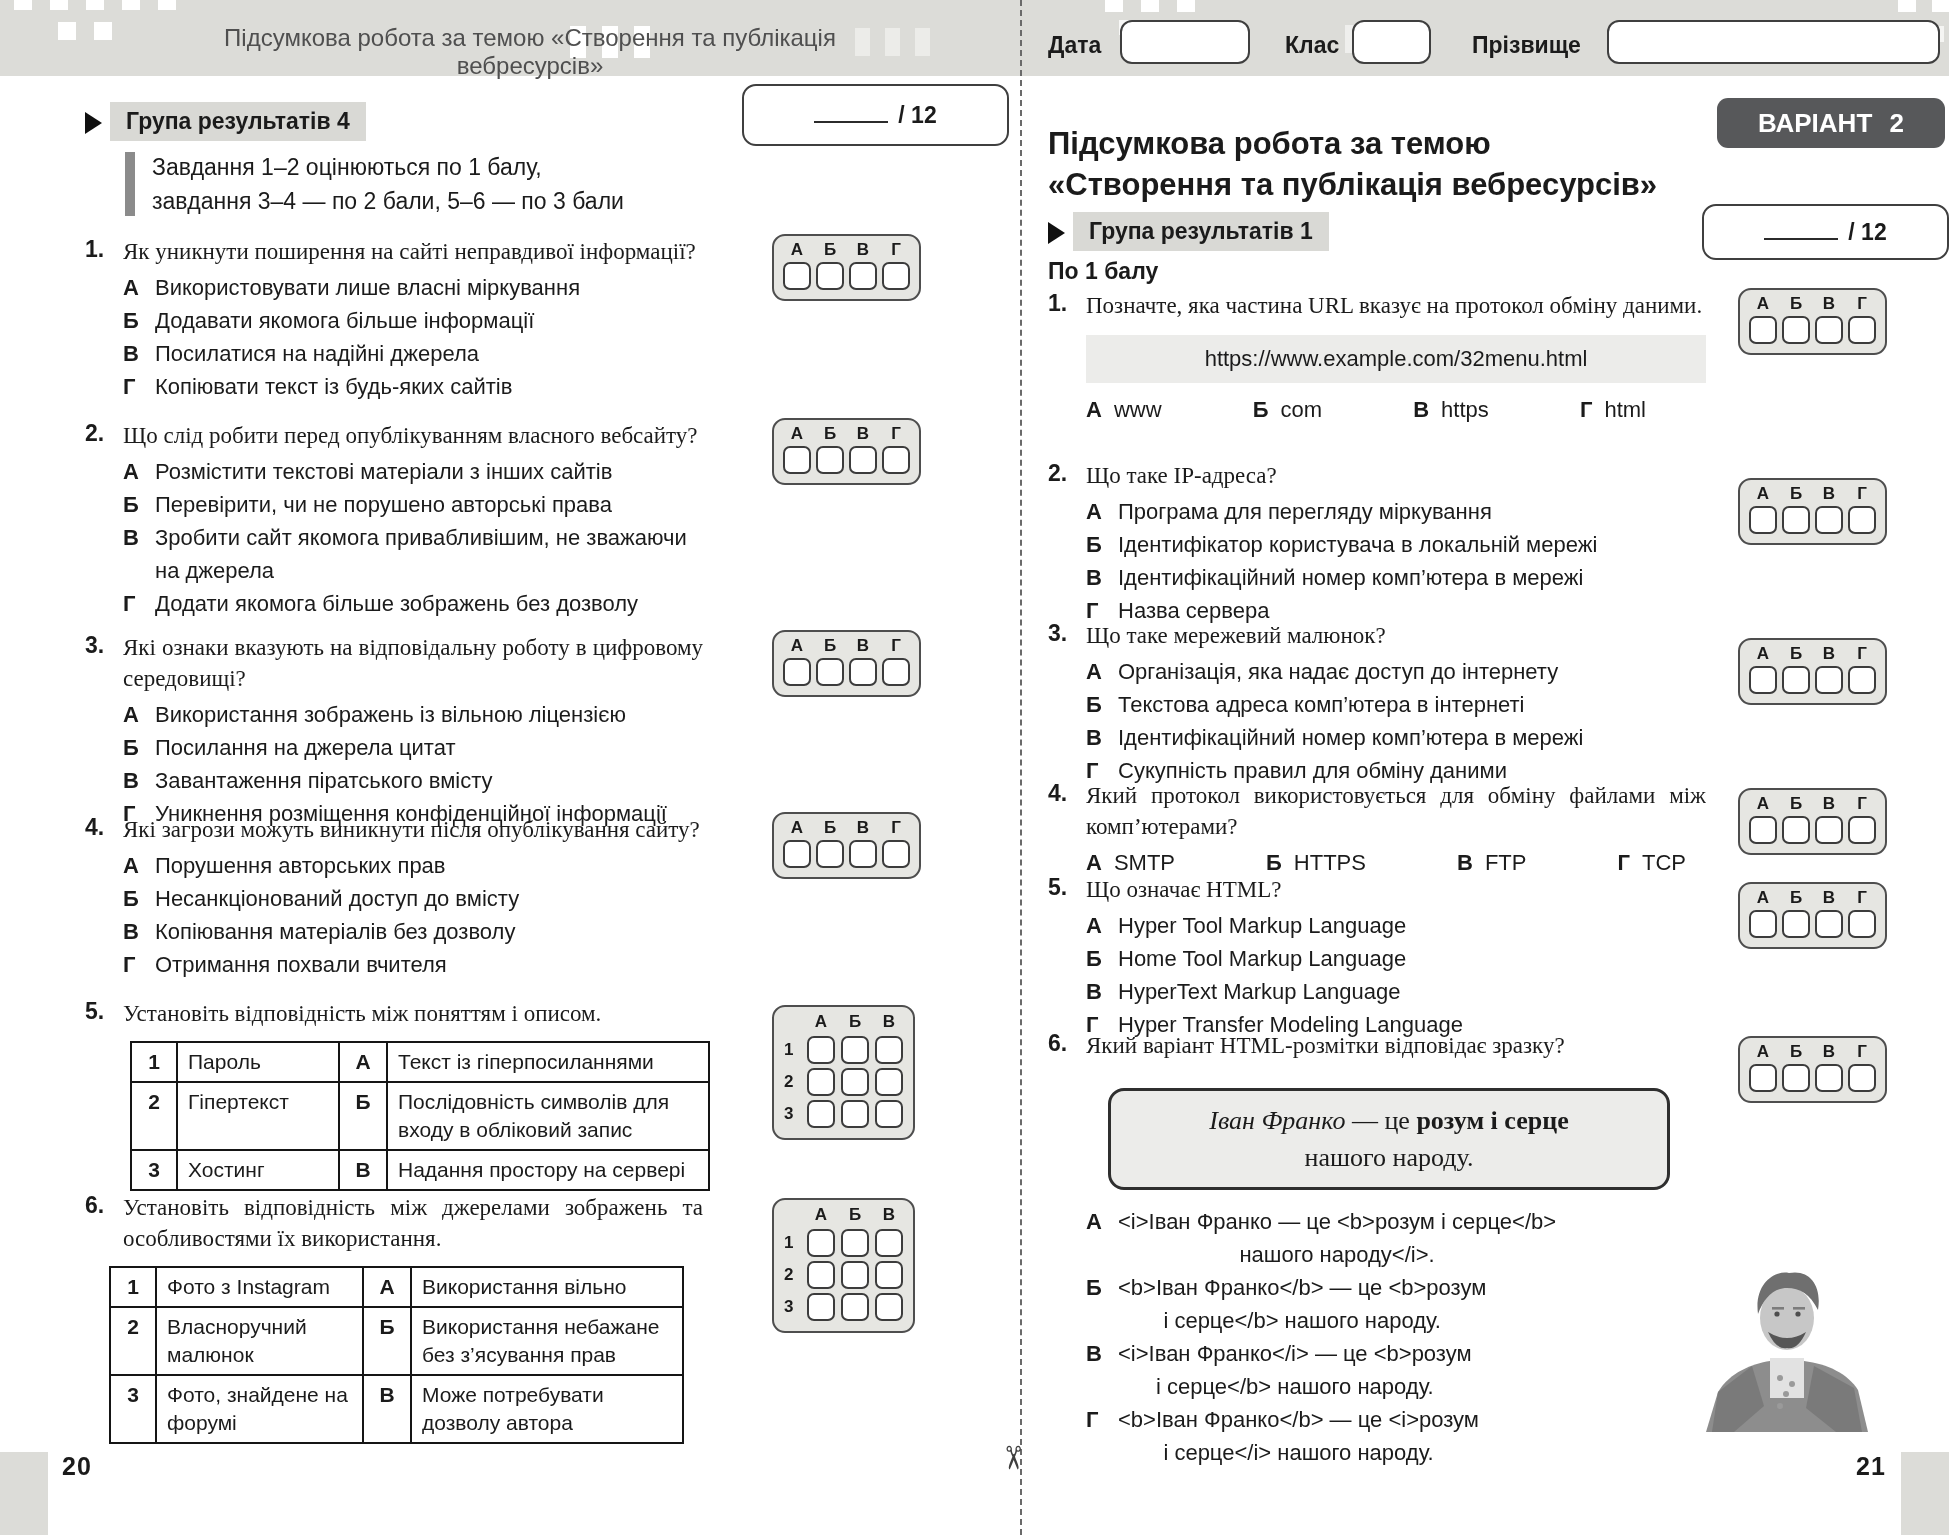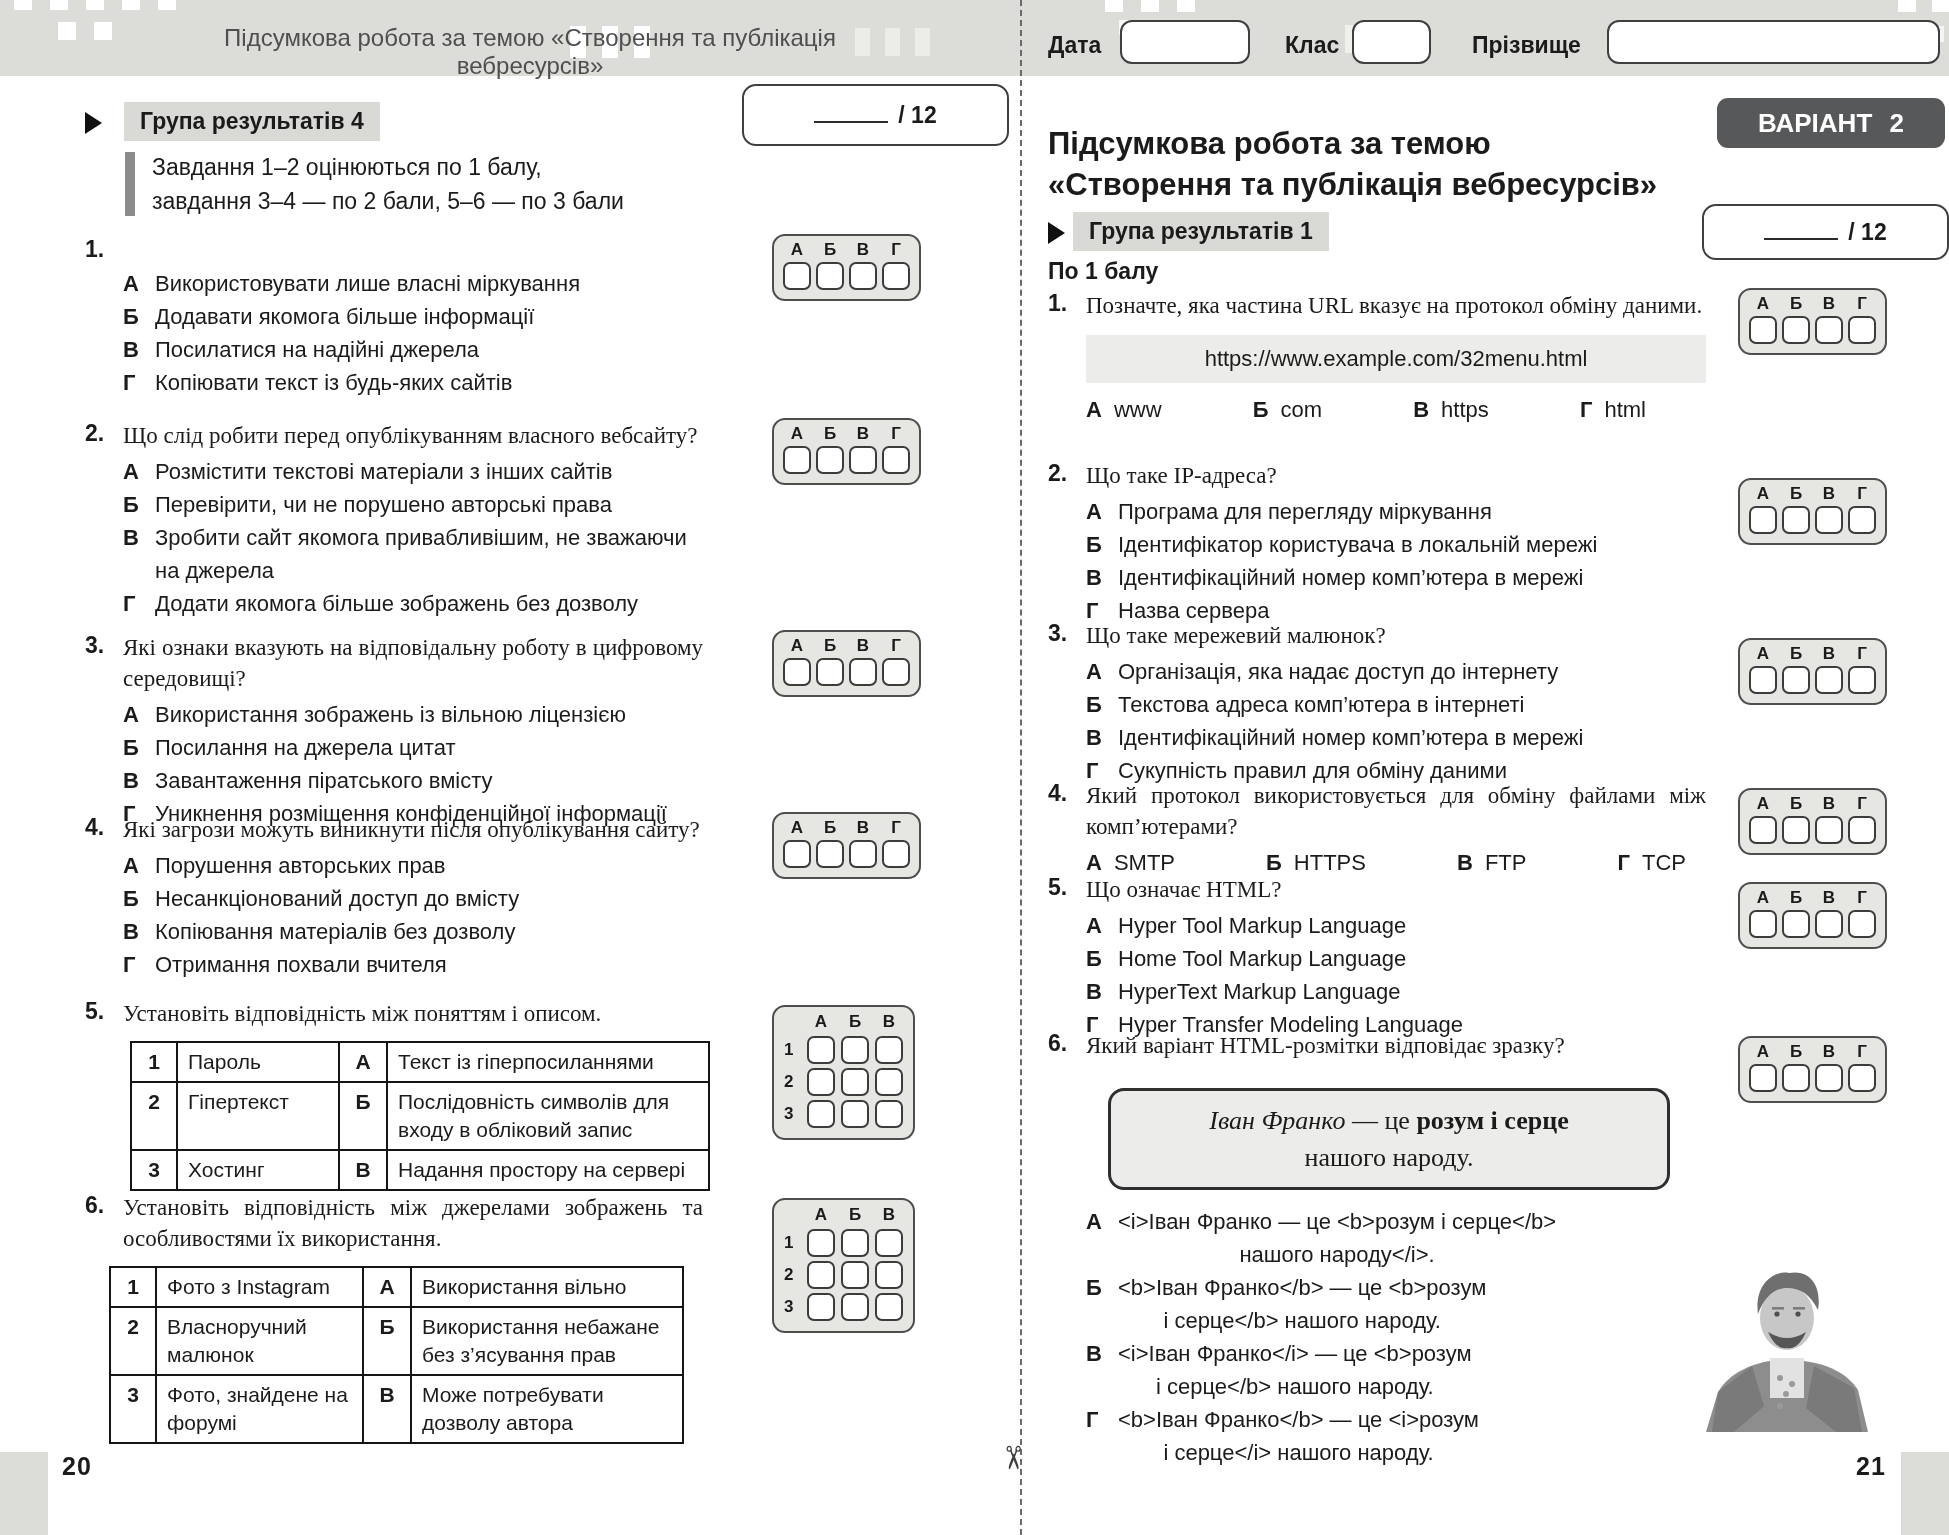--- a/index.html
+++ b/index.html
@@ -93,36 +93,37 @@
   <div class="px" style="left:1345px;top:25px;width:15px;height:28px;opacity:.55"></div>
   <div class="px" style="left:1375px;top:25px;width:15px;height:28px;opacity:.55"></div>
   <div class="px" style="left:1898px;top:-6px;width:18px;height:18px"></div>
   <div class="px" style="left:1932px;top:-6px;width:18px;height:18px"></div>
   <div class="px" style="left:1894px;top:26px;width:16px;height:16px;opacity:.7"></div>
   <div class="px" style="left:1928px;top:26px;width:16px;height:16px;opacity:.7"></div>
 
   <div class="band-title">Підсумкова робота за темою «Створення та публікація вебресурсів»</div>
 
   <div class="tri" style="left:85px;top:112px"></div>
-  <div class="glabel" style="left:124px;top:102px">Група результатів 4</div>
+  <div class="glabel" style="left:110px;top:102px">Група результатів 4</div>
 
   <div class="scorebox" style="left:742px;top:84px;width:263px;height:58px">
     <span class="blank"></span>
     <span class="score-suffix">/ 12</span>
   </div>
 
   <div class="notebar" style="left:125px;top:152px;height:64px"></div>
   <div class="note" style="left:152px;top:150px">
     <div>Завдання 1–2 оцінюються по 1 балу,</div>
     <div>завдання 3–4 — по 2 бали, 5–6 — по 3 бали</div>
   </div>
 
   <div class="q" style="left:85px;top:236px;width:655px">
     <div class="qhead">
       <span class="qnum">1.</span>
+      <span class="stem" style="width:580px">Як уникнути поширення на сайті неправдивої інформації?</span>
     </div>
     <div class="opts">
       <div class="opt">
           <span class="L">А</span>
           <span>Використовувати лише власні міркування</span>
         </div>
       <div class="opt">
           <span class="L">Б</span>
           <span>Додавати якомога більше інформації</span>
         </div>

